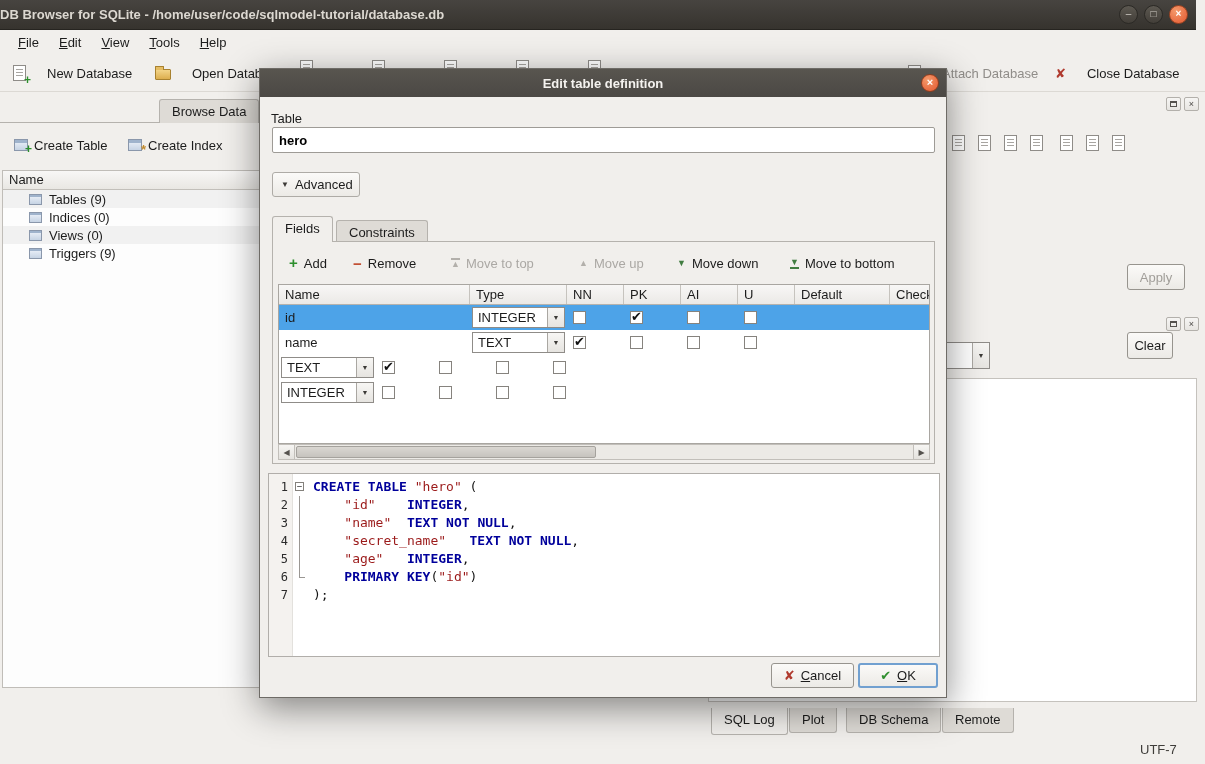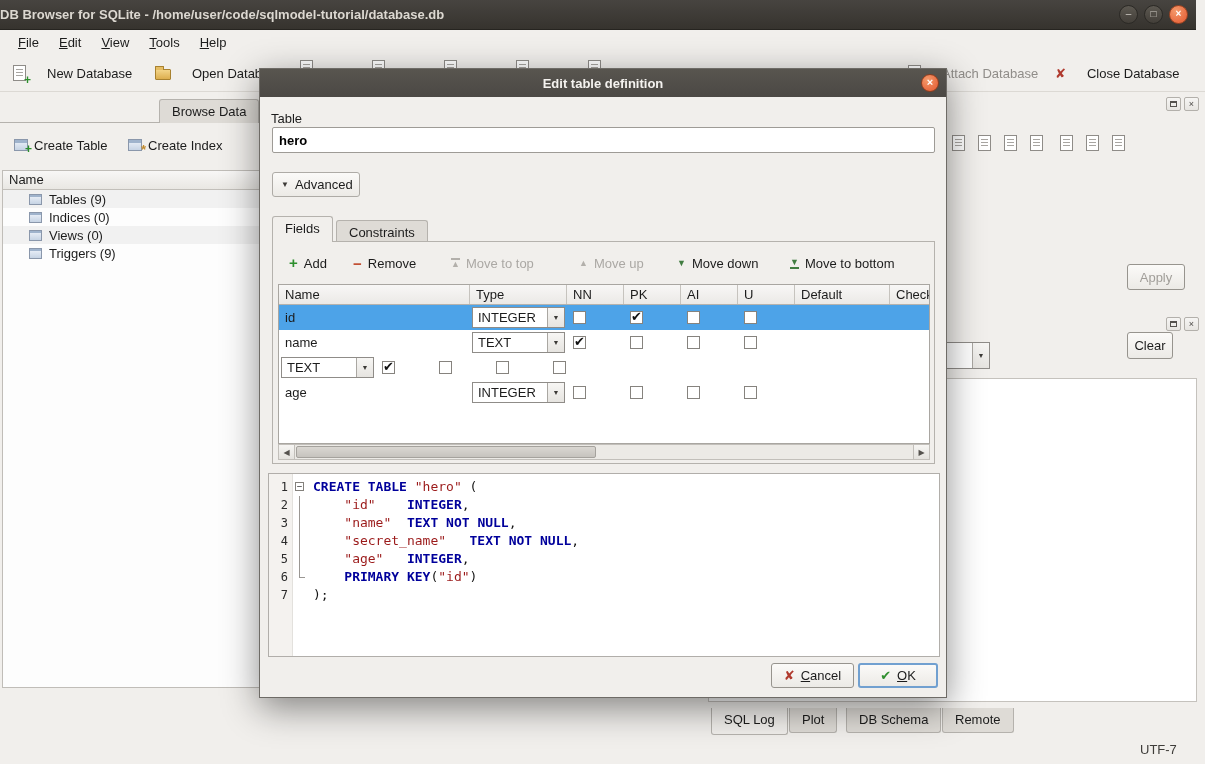--- a/index.html
+++ b/index.html
@@ -423,21 +423,20 @@
             <span class="cb"></span>
           </div>
         <div class="gc cbcell cw5">
             <span class="cb"></span>
           </div>
         <div class="gc cw6"></div>
         <div class="gc cw7"></div>
       </div>
 
       <div class="grid-row">
-        <div class="gc name cw0">age</div>
         <div class="gc cw1">
             <div class="combo type-combo">
           <span class="combo-text">INTEGER</span>
           <span class="combo-arrow">▼</span>
             </div>
           </div>
         <div class="gc cbcell cw2">
             <span class="cb"></span>
           </div>
         <div class="gc cbcell cw3">

